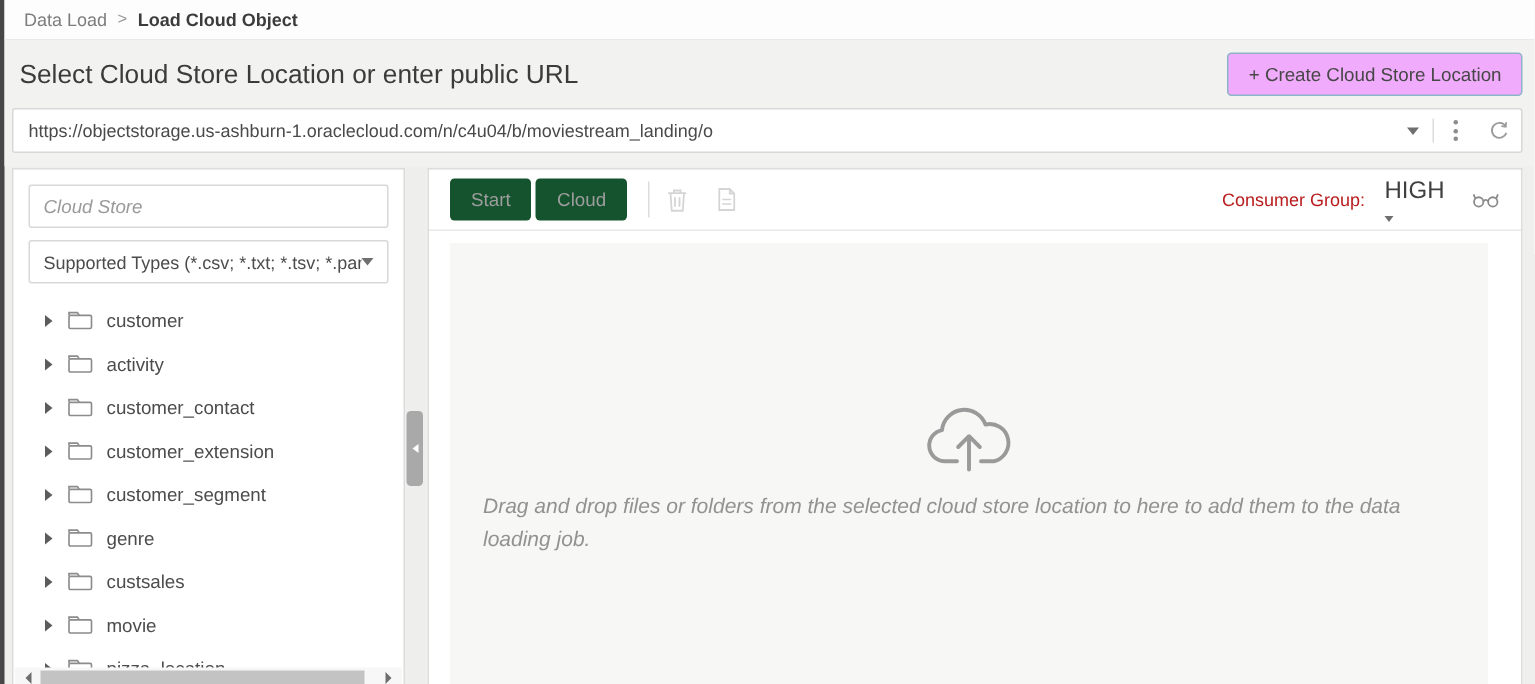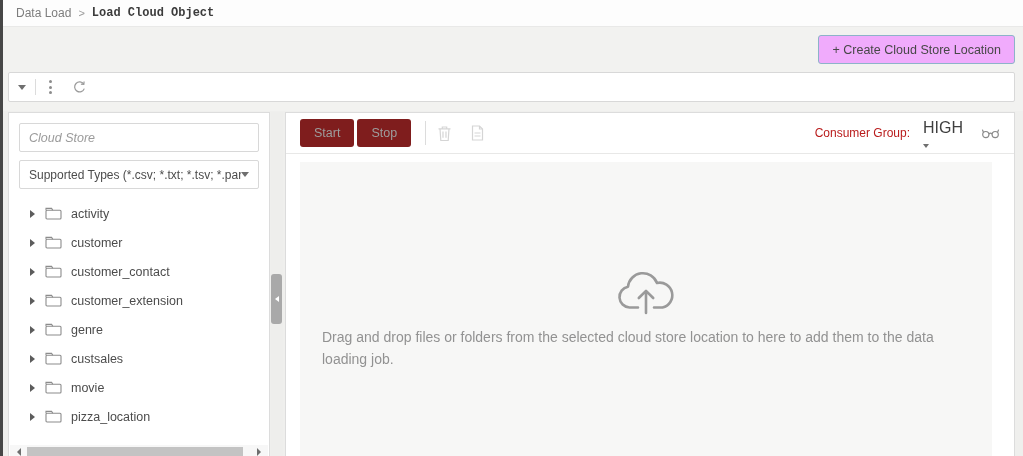--- a/index.html
+++ b/index.html
@@ -8,21 +8,21 @@
   #app { position:relative; width:1023px; height:380px; }
 
   
   .edge-strip { position:absolute; left:0; top:0; width:3px; height:456px; background:#474747; }
 
   
   .breadcrumb-bar { position:absolute; left:3px; top:0; right:0; height:27px; background:#fdfdfd;
     border-bottom:1px solid #e9e9e8; display:flex; align-items:center; padding-left:13px; font-size:12px; }
   .crumb-parent { color:#7d7d7d; cursor:pointer; }
   .crumb-sep { color:#9a9a9a; margin:0 7px; font-size:11px; }
-  .crumb-current { color:#3c3c3c; font-weight:bold;font-family:Liberation Mono, monospace; }
+  .crumb-current { color:#3c3c3c; font-weight:bold; }
 
   
   .header-band { position:absolute; left:3px; top:27px; right:0; height:84px; background:#f2f2f0; }
   .page-title { position:absolute; left:10px; top:12px; font-size:17.5px; color:#3b3b3b; }
   .create-btn { position:absolute; right:8px; top:8px; height:29px; background:#f0abfc;
     border:1px solid #8db3c9; border-radius:3px; color:#474747; font-size:12.5px;
     display:flex; align-items:center; padding:0 13px; cursor:pointer; }
 
   
   .url-field { position:absolute; left:5px; right:8px; top:45px; height:30px; background:#fff;
@@ -68,54 +68,56 @@
   .splitter-track { position:absolute; left:271px; top:112px; width:12px; height:344px; background:#eeeeec; }
   .splitter-handle { position:absolute; left:271px; top:274px; width:11px; height:50px; background:#a9a9a9;
     border-radius:3px; display:flex; align-items:center; justify-content:center; cursor:col-resize; }
   .splitter-arrow { width:0; height:0; border-top:3.5px solid transparent; border-bottom:3.5px solid transparent;
     border-right:4.5px solid #fff; }
 
   
   .right-panel { position:absolute; left:285px; top:112px; right:8px; height:346px; background:#fff;
     border:1px solid #dcdcdc; border-bottom:none; }
   .toolbar { height:41px; display:flex; align-items:center; padding:0 14px; border-bottom:1px solid #e8e8e7; }
-  .tb-btn { background:#7f1d1d; border:none; border-radius:3px; color:#9d9d9d; font-family:inherit;
+  .tb-btn { background:#14532d; border:none; border-radius:3px; color:#9d9d9d; font-family:inherit;
     font-size:12.5px; padding:7px 14px; margin-right:3px; }
   .tb-div { width:1px; height:24px; background:#dcdcdc; margin:0 11px; }
   .tb-icon { margin-right:19px; display:flex; align-items:center; }
   .tb-spacer { flex:1; }
   .cg-label { font-size:12px; color:#b91c1c; margin-right:13px; }
   .cg-value { font-size:16px; color:#3f3f3f; display:flex; align-items:flex-start; gap:7px; cursor:pointer; margin-right:18px;flex-direction:column; }
   .cg-value .caret-down { border-left-width:3.5px; border-right-width:3.5px; border-top-width:4.5px; }
   .glasses-btn { display:flex; align-items:center; cursor:pointer; }
 
   
   .drop-zone { position:absolute; left:14px; right:22px; top:49px; bottom:0; background:#f7f7f6; }
   .cloud-wrap { display:flex; justify-content:center; padding-top:102px; }
   .drop-text { margin:9px auto 0; max-width:648px; padding:0 0 0 0; font-size:14px; line-height:1.55;
-    color:#929292; }
+    color:#929292;font-style:italic; }
   .drop-text-wrap { padding:0 12px; }
 </style>
 </head>
 <body>
 
 <div id="app">
 
   <div class="edge-strip"></div>
 
   <div class="breadcrumb-bar">
     <span class="crumb-parent">Data Load</span>
     <span class="crumb-sep">&gt;</span>
     <span class="crumb-current">Load Cloud Object</span>
   </div>
 
   <div class="header-band">
+    <div class="page-title">Select Cloud Store Location or enter public URL</div>
     <button class="create-btn">+ Create Cloud Store Location</button>
 
     <div class="url-field">
+      <input class="url-input" type="text" value="https://objectstorage.us-ashburn-1.oraclecloud.com/n/c4u04/b/moviestream_landing/o" style="">
       <div class="url-caret-btn">
         <div class="caret-down"></div>
       </div>
       <div class="v-div"></div>
       <div class="kebab-btn">
         <i></i>
           <i></i>
           <i></i>
       </div>
       <div class="refresh-btn">
@@ -134,45 +136,53 @@
       <div class="caret-down"></div>
     </div>
 
     <div class="tree">
       <div class="tree-row">
         <div class="tw"></div>
         <svg class="folder-svg" width="17" height="13" viewBox="0 0 17 13">
             <rect x="1" y="3.2" width="15" height="8.8" rx="1" fill="none" stroke="#8c8c8c" stroke-width="1.1"></rect>
             <path d="M1 3.2 V1.4 h5.6 l1.2 1.8" fill="none" stroke="#8c8c8c" stroke-width="1.1"></path>
           </svg>
+        <span class="tree-label">customer</span>
+      </div>
+      <div class="tree-row">
+        <div class="tw"></div>
+        <svg class="folder-svg" width="17" height="13" viewBox="0 0 17 13">
+            <rect x="1" y="3.2" width="15" height="8.8" rx="1" fill="none" stroke="#8c8c8c" stroke-width="1.1"></rect>
+            <path d="M1 3.2 V1.4 h5.6 l1.2 1.8" fill="none" stroke="#8c8c8c" stroke-width="1.1"></path>
+          </svg>
         <span class="tree-label">activity</span>
       </div>
       <div class="tree-row">
         <div class="tw"></div>
         <svg class="folder-svg" width="17" height="13" viewBox="0 0 17 13">
             <rect x="1" y="3.2" width="15" height="8.8" rx="1" fill="none" stroke="#8c8c8c" stroke-width="1.1"></rect>
             <path d="M1 3.2 V1.4 h5.6 l1.2 1.8" fill="none" stroke="#8c8c8c" stroke-width="1.1"></path>
           </svg>
-        <span class="tree-label">customer</span>
-      </div>
-      <div class="tree-row">
-        <div class="tw"></div>
-        <svg class="folder-svg" width="17" height="13" viewBox="0 0 17 13">
-            <rect x="1" y="3.2" width="15" height="8.8" rx="1" fill="none" stroke="#8c8c8c" stroke-width="1.1"></rect>
-            <path d="M1 3.2 V1.4 h5.6 l1.2 1.8" fill="none" stroke="#8c8c8c" stroke-width="1.1"></path>
-          </svg>
         <span class="tree-label">customer_contact</span>
       </div>
       <div class="tree-row">
         <div class="tw"></div>
         <svg class="folder-svg" width="17" height="13" viewBox="0 0 17 13">
             <rect x="1" y="3.2" width="15" height="8.8" rx="1" fill="none" stroke="#8c8c8c" stroke-width="1.1"></rect>
             <path d="M1 3.2 V1.4 h5.6 l1.2 1.8" fill="none" stroke="#8c8c8c" stroke-width="1.1"></path>
           </svg>
         <span class="tree-label">customer_extension</span>
+      </div>
+      <div class="tree-row">
+        <div class="tw"></div>
+        <svg class="folder-svg" width="17" height="13" viewBox="0 0 17 13">
+            <rect x="1" y="3.2" width="15" height="8.8" rx="1" fill="none" stroke="#8c8c8c" stroke-width="1.1"></rect>
+            <path d="M1 3.2 V1.4 h5.6 l1.2 1.8" fill="none" stroke="#8c8c8c" stroke-width="1.1"></path>
+          </svg>
+        <span class="tree-label">customer_segment</span>
       </div>
       <div class="tree-row">
         <div class="tw"></div>
         <svg class="folder-svg" width="17" height="13" viewBox="0 0 17 13">
             <rect x="1" y="3.2" width="15" height="8.8" rx="1" fill="none" stroke="#8c8c8c" stroke-width="1.1"></rect>
             <path d="M1 3.2 V1.4 h5.6 l1.2 1.8" fill="none" stroke="#8c8c8c" stroke-width="1.1"></path>
           </svg>
         <span class="tree-label">genre</span>
       </div>
       <div class="tree-row">
@@ -211,21 +221,21 @@
   </div>
 
   <div class="splitter-track"></div>
   <div class="splitter-handle">
     <div class="splitter-arrow"></div>
   </div>
 
   <div class="right-panel">
     <div class="toolbar">
       <button class="tb-btn" disabled="">Start</button>
-      <button class="tb-btn" disabled="">Stop</button>
+      <button class="tb-btn" disabled="">Cloud</button>
       <div class="tb-div"></div>
       <div class="tb-icon">
         <svg width="15" height="17" viewBox="0 0 15 17">
           <path d="M1.5 3.8 h12 M5.3 3.8 V2 h4.4 v1.8 M3 3.8 l.8 11.7 h7.4 l.8-11.7" fill="none" stroke="#d5d5d5" stroke-width="1.2"></path>
           <path d="M6 6.5 v6.3 M9 6.5 v6.3" fill="none" stroke="#d5d5d5" stroke-width="1.2"></path>
         </svg>
       </div>
       <div class="tb-icon">
         <svg width="13" height="16" viewBox="0 0 13 16">
           <path d="M1.5 1 h7 l3 3 v11 h-10 z" fill="none" stroke="#d5d5d5" stroke-width="1.2"></path>

